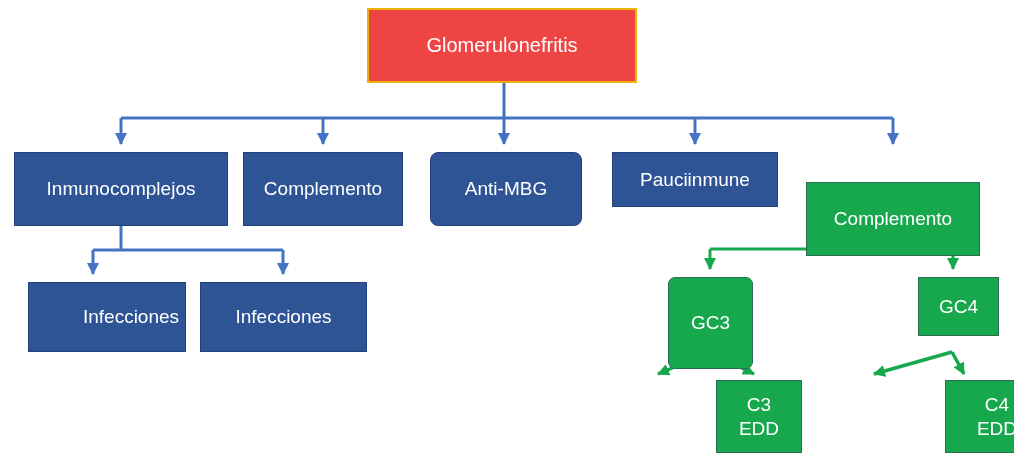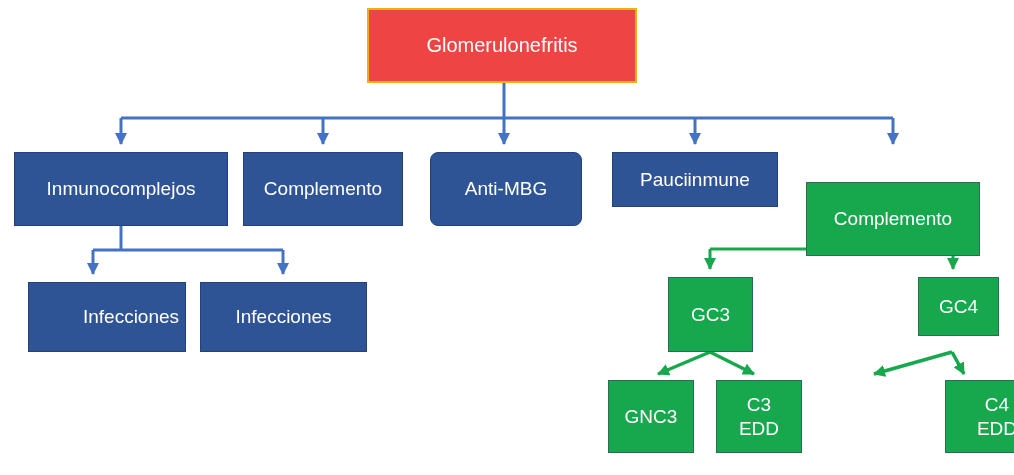--- a/index.html
+++ b/index.html
@@ -35,21 +35,21 @@
 
   
   #n-root    { left: 367px; top:   8px; width: 270px; height: 75px; }
   #n-inmuno  { left:  14px; top: 152px; width: 214px; height: 74px; }
   #n-mono    { left: 243px; top: 152px; width: 160px; height: 74px; }
   #n-antimbg { left: 430px; top: 152px; width: 152px; height: 74px; border-radius: 8px; }
   #n-pauci   { left: 612px; top: 152px; width: 166px; height: 55px; }
   #n-comp    { left: 806px; top: 152px; width: 174px; height: 74px; margin-top: 30px; }
   #n-infec   { left:  28px; top: 282px; width: 158px; height: 70px; padding-left: 48px; }
   #n-auto    { left: 200px; top: 282px; width: 167px; height: 70px; }
-  #n-gc3     { left: 668px; top: 277px; width:  85px; height: 75px; }
+  #n-gc3     { left: 668px; top: 277px; width:  85px; height: 92px; border-radius: 7px; }
   #n-gc4     { left: 918px; top: 277px; width:  81px; height: 59px; }
   #n-gnc3    { left: 608px; top: 380px; width:  86px; height: 73px; }
   #n-c3edd   { left: 716px; top: 380px; width:  86px; height: 73px; }
   #n-gnc4    { left: 823px; top: 380px; width:  86px; height: 73px; }
   #n-c4edd   { left: 945px; top: 380px; width:  104px; height: 73px; }
 </style>
 </head>
 <body>
 
 <div class="canvas">
@@ -112,21 +112,20 @@
   <div id="n-comp" class="node node--green">Complemento</div>
 
   <div id="n-infec" class="node node--blue">Infecciones</div>
 
   <div id="n-auto" class="node node--blue">Infecciones</div>
 
   <div id="n-gc3" class="node node--green">GC3</div>
 
   <div id="n-gc4" class="node node--green">GC4</div>
 
-  <div id="n-gnc3" class="node node--green">GNC3</div>
 
   <div id="n-c3edd" class="node node--green">C3
 EDD</div>
 
 
   <div id="n-c4edd" class="node node--green">C4
 EDD</div>
 
 </div>
 

